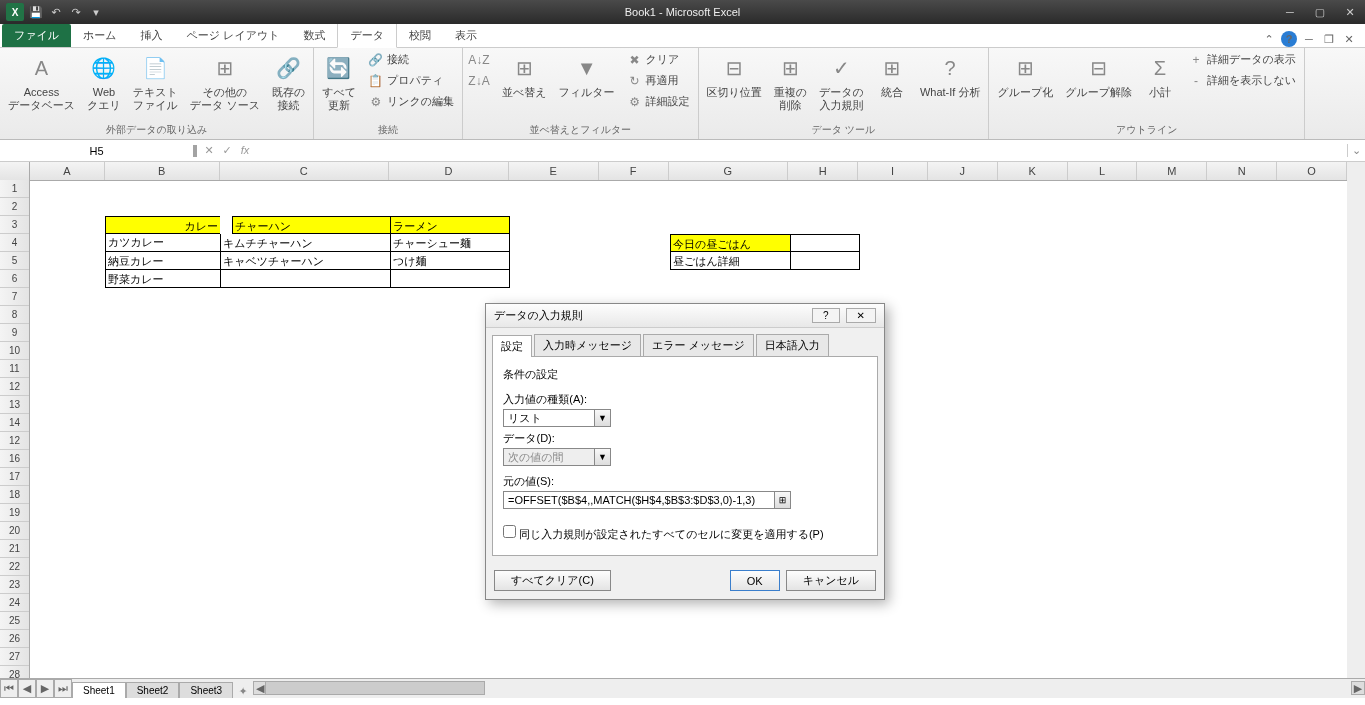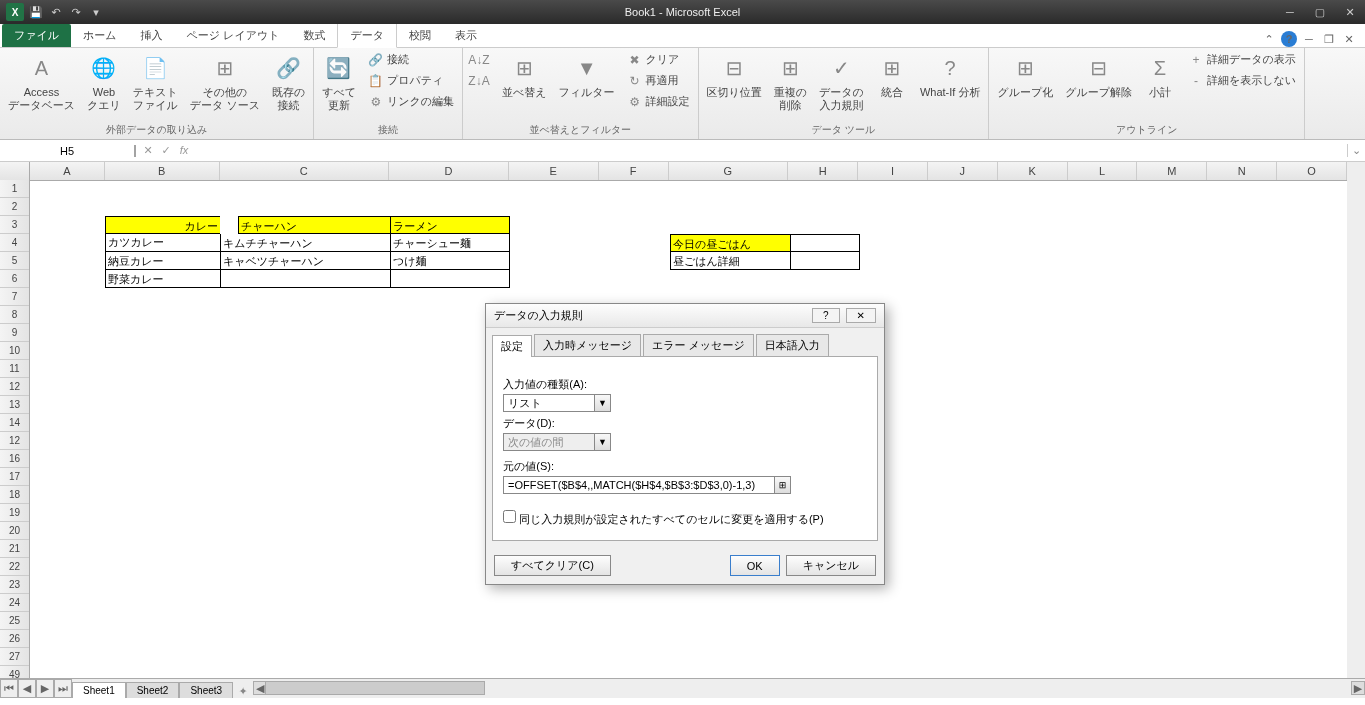--- a/index.html
+++ b/index.html
@@ -22,21 +22,21 @@
 .rgroup { border-right: 1px solid #ccc; display: flex; flex-direction: column; padding: 2px 4px 1px; }
 .rgroup .body { flex: 1; display: flex; align-items: flex-start; gap: 4px; }
 .rgroup .label { text-align: center; color: #666; font-size: 10px; padding: 1px 0; }
 .rbtn { display: flex; flex-direction: column; align-items: center; padding: 2px 4px; cursor: pointer; text-align: center; line-height: 1.2; color: #444; }
 .rbtn .ric { width: 32px; height: 32px; display: flex; align-items: center; justify-content: center; font-size: 20px; color: #888; margin-bottom: 2px; }
 .rbtn.small { flex-direction: row; }
 .rbtn.small .ric { width: 16px; height: 16px; font-size: 12px; margin: 0 3px 0 0; }
 .vstack { display: flex; flex-direction: column; gap: 1px; }
 .ribbon-right { flex: 1; }
 .formulabar { height: 22px; border-bottom: 1px solid #ccc; display: flex; align-items: center; background: #fff; }
-.namebox { width: 136px; border-right: 2px solid #a3a3a3; padding: 0 6px; display: flex; align-items: center; justify-content: center; }
+.namebox { width: 197px; border-right: 4px solid #a3a3a3; padding: 0 6px; display: flex; align-items: center; justify-content: center; }
 .fx-btns { display: flex; gap: 2px; padding: 0 4px; color: #999; }
 .fx-btns span { width: 16px; text-align: center; }
 .fx-input { flex: 1; padding: 0 4px; }
 .fb-expand { width: 18px; border-left: 1px solid #ccc; text-align: center; color: #888; cursor: pointer; }
 .sheet-area { position: relative; height: 516px; overflow: hidden; }
 .colheaders { display: flex; position: absolute; top: 0; left: 0; right: 18px; background: linear-gradient(#f4f4f4,#e4e4e4); border-bottom: 1px solid #aaa; }
 .corner { width: 30px; height: 18px; border-right: 1px solid #aaa; }
 .colh { height: 18px; border-right: 1px solid #ccc; text-align: center; line-height: 18px; color: #444; }
 .rowheaders { position: absolute; top: 18px; left: 0; width: 30px; background: linear-gradient(90deg,#f4f4f4,#e4e4e4); border-right: 1px solid #aaa; }
 .rowh { height: 18px; border-bottom: 1px solid #ccc; text-align: center; line-height: 18px; color: #444; font-size: 10px; }
@@ -319,25 +319,25 @@
       <div class="rowh">18</div>
       <div class="rowh">19</div>
       <div class="rowh">20</div>
       <div class="rowh">21</div>
       <div class="rowh">22</div>
       <div class="rowh">23</div>
       <div class="rowh">24</div>
       <div class="rowh">25</div>
       <div class="rowh">26</div>
       <div class="rowh">27</div>
-      <div class="rowh">49</div>
+      <div class="rowh">28</div>
     </div>
   <div class="cells" id="cells">
       <div class="cell yellow bord-t bord-b bord-l" style="left: 75px; top: 36px; width: 115px; text-align: right;">カレー</div>
-      <div class="cell yellow bord-t bord-b bord-l" style="left: 208px; top: 36px; width: 170px;">チャーハン</div>
+      <div class="cell yellow bord-t bord-b bord-l" style="left: 202px; top: 36px; width: 170px;">チャーハン</div>
       <div class="cell yellow bord-t bord-b bord-l bord-r" style="left: 360px; top: 36px; width: 120px;">ラーメン</div>
       <div class="cell bord-b bord-l" style="left: 75px; top: 54px; width: 115px; font-family: Liberation Mono, monospace;">カツカレー</div>
       <div class="cell bord-b bord-l" style="left: 190px; top: 54px; width: 170px;">キムチチャーハン</div>
       <div class="cell bord-b bord-l bord-r" style="left: 360px; top: 54px; width: 120px;">チャーシュー麺</div>
       <div class="cell bord-b bord-l" style="left: 75px; top: 72px; width: 115px;">納豆カレー</div>
       <div class="cell bord-b bord-l" style="left: 190px; top: 72px; width: 170px;">キャベツチャーハン</div>
       <div class="cell bord-b bord-l bord-r" style="left: 360px; top: 72px; width: 120px;">つけ麺</div>
       <div class="cell bord-b bord-l" style="left: 75px; top: 90px; width: 115px;">野菜カレー</div>
       <div class="cell bord-b bord-l" style="left: 190px; top: 90px; width: 170px;"></div>
       <div class="cell bord-b bord-l bord-r" style="left: 360px; top: 90px; width: 120px;"></div>
@@ -376,20 +376,21 @@
     <span class="dbtn">✕</span>
   </div>
   <div class="dlg-body">
     <div class="dlg-tabs">
       <div class="dlg-tab active">設定</div>
       <div class="dlg-tab">入力時メッセージ</div>
       <div class="dlg-tab">エラー メッセージ</div>
       <div class="dlg-tab">日本語入力</div>
     </div>
     <div class="dlg-content">
+      <div>条件の設定</div>
       <div class="two-col" style="margin-top:6px">
         <div>
           <div class="form-row">
             <label class="form-label">入力値の種類(A):</label>
             <div class="combo">
               <input value="リスト" style="">
               <div class="dd">▼</div>
             </div>
           </div>
           <div class="form-row">

